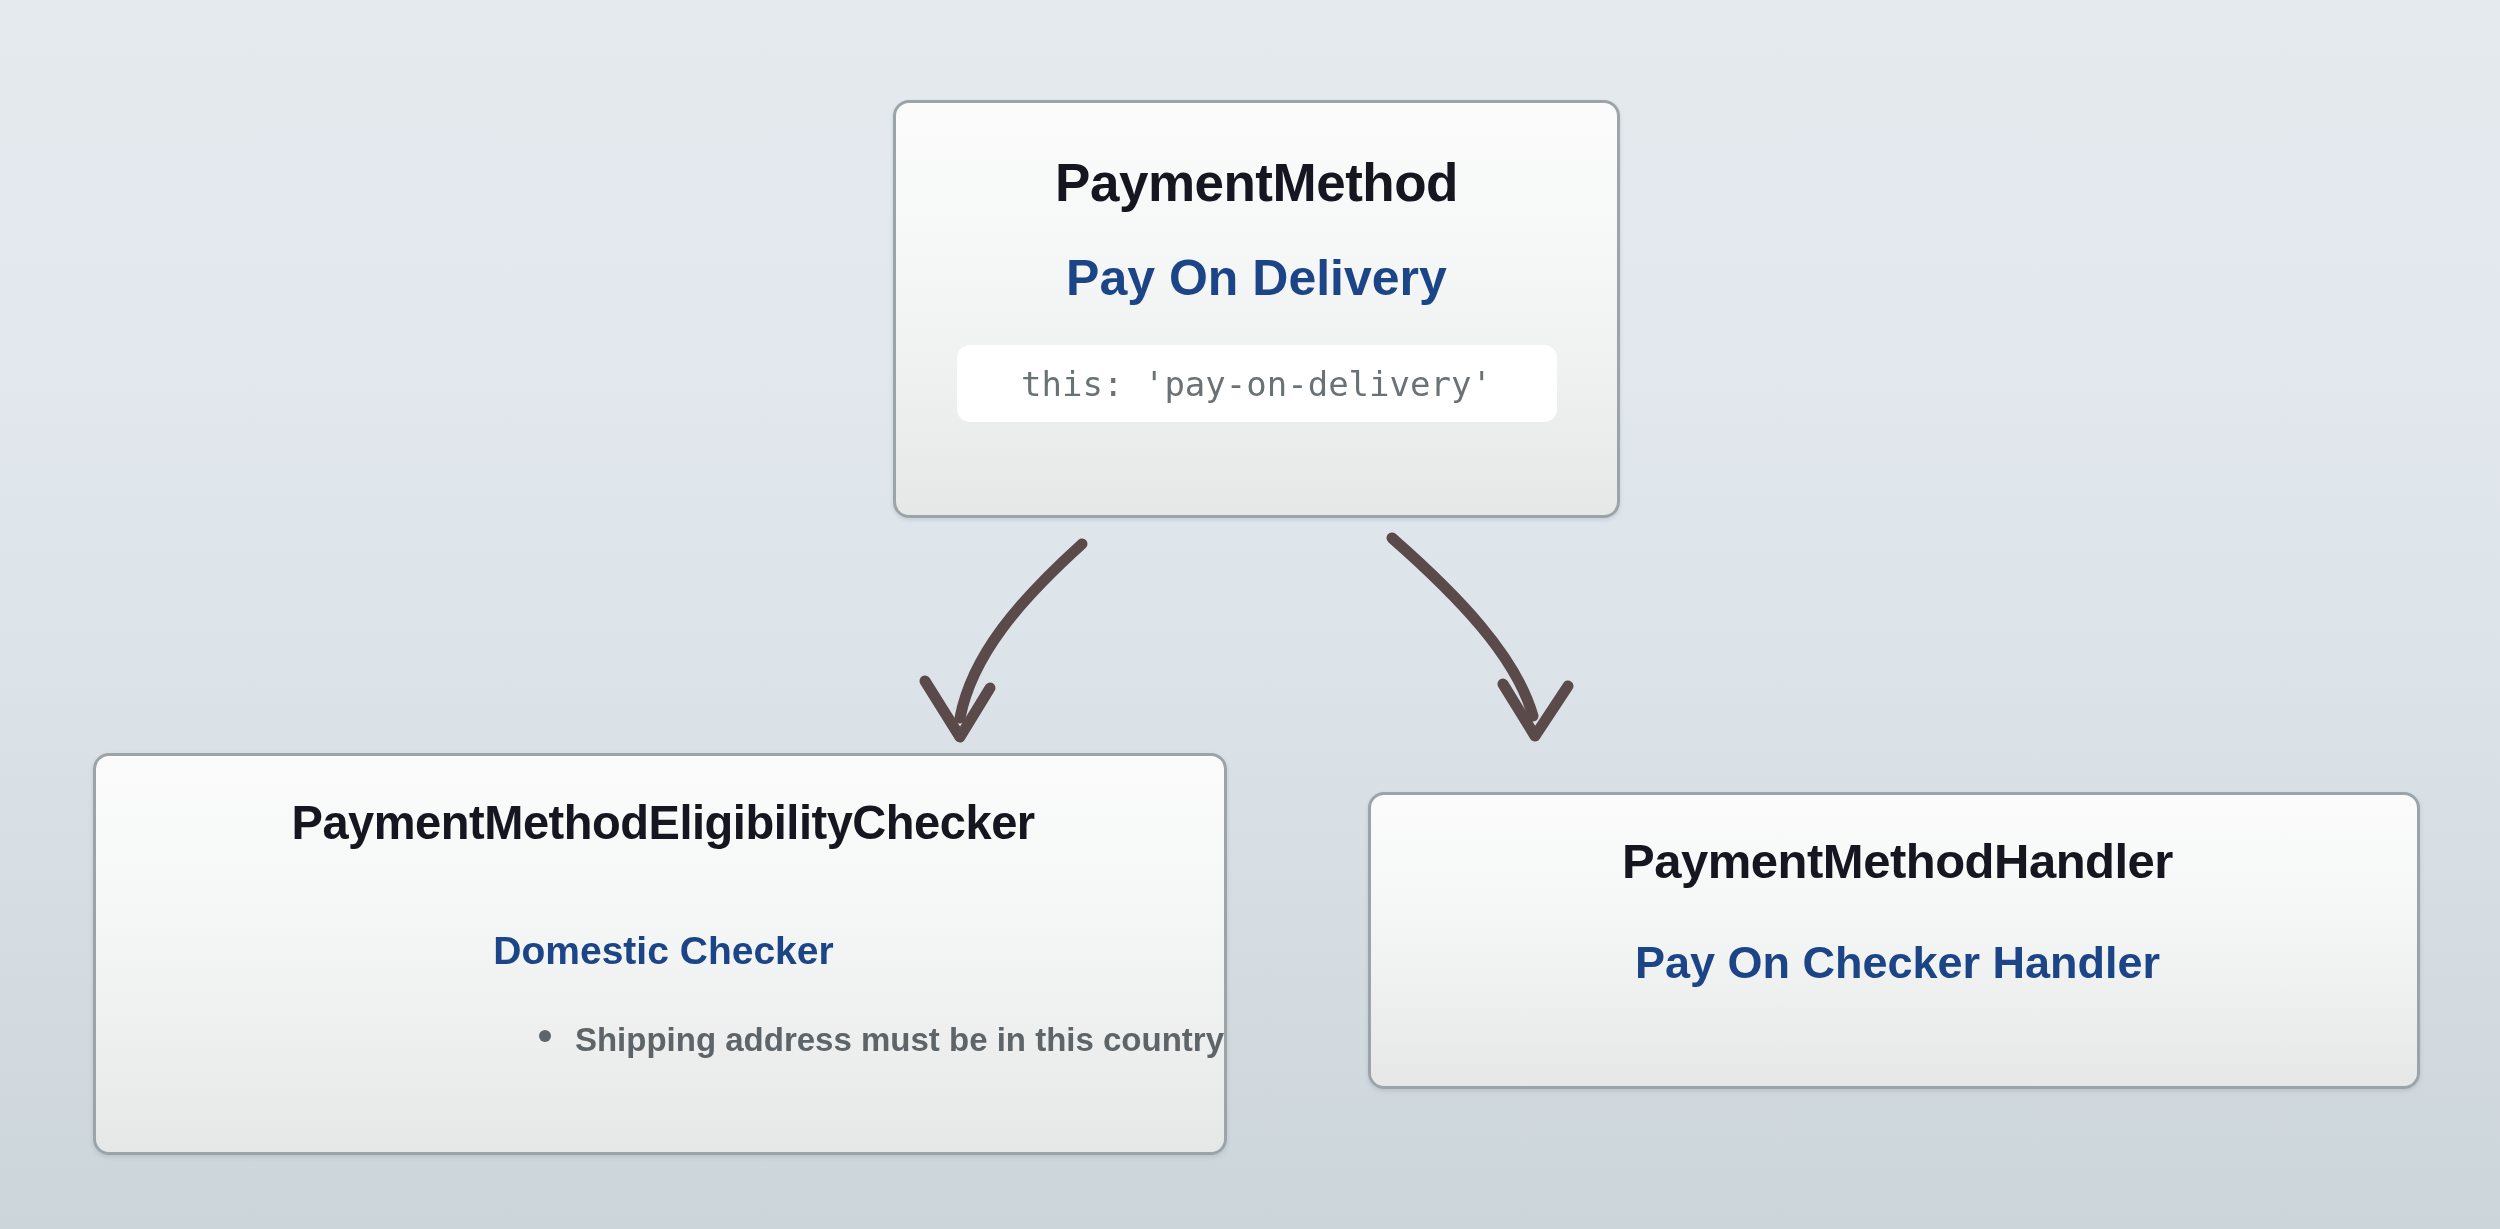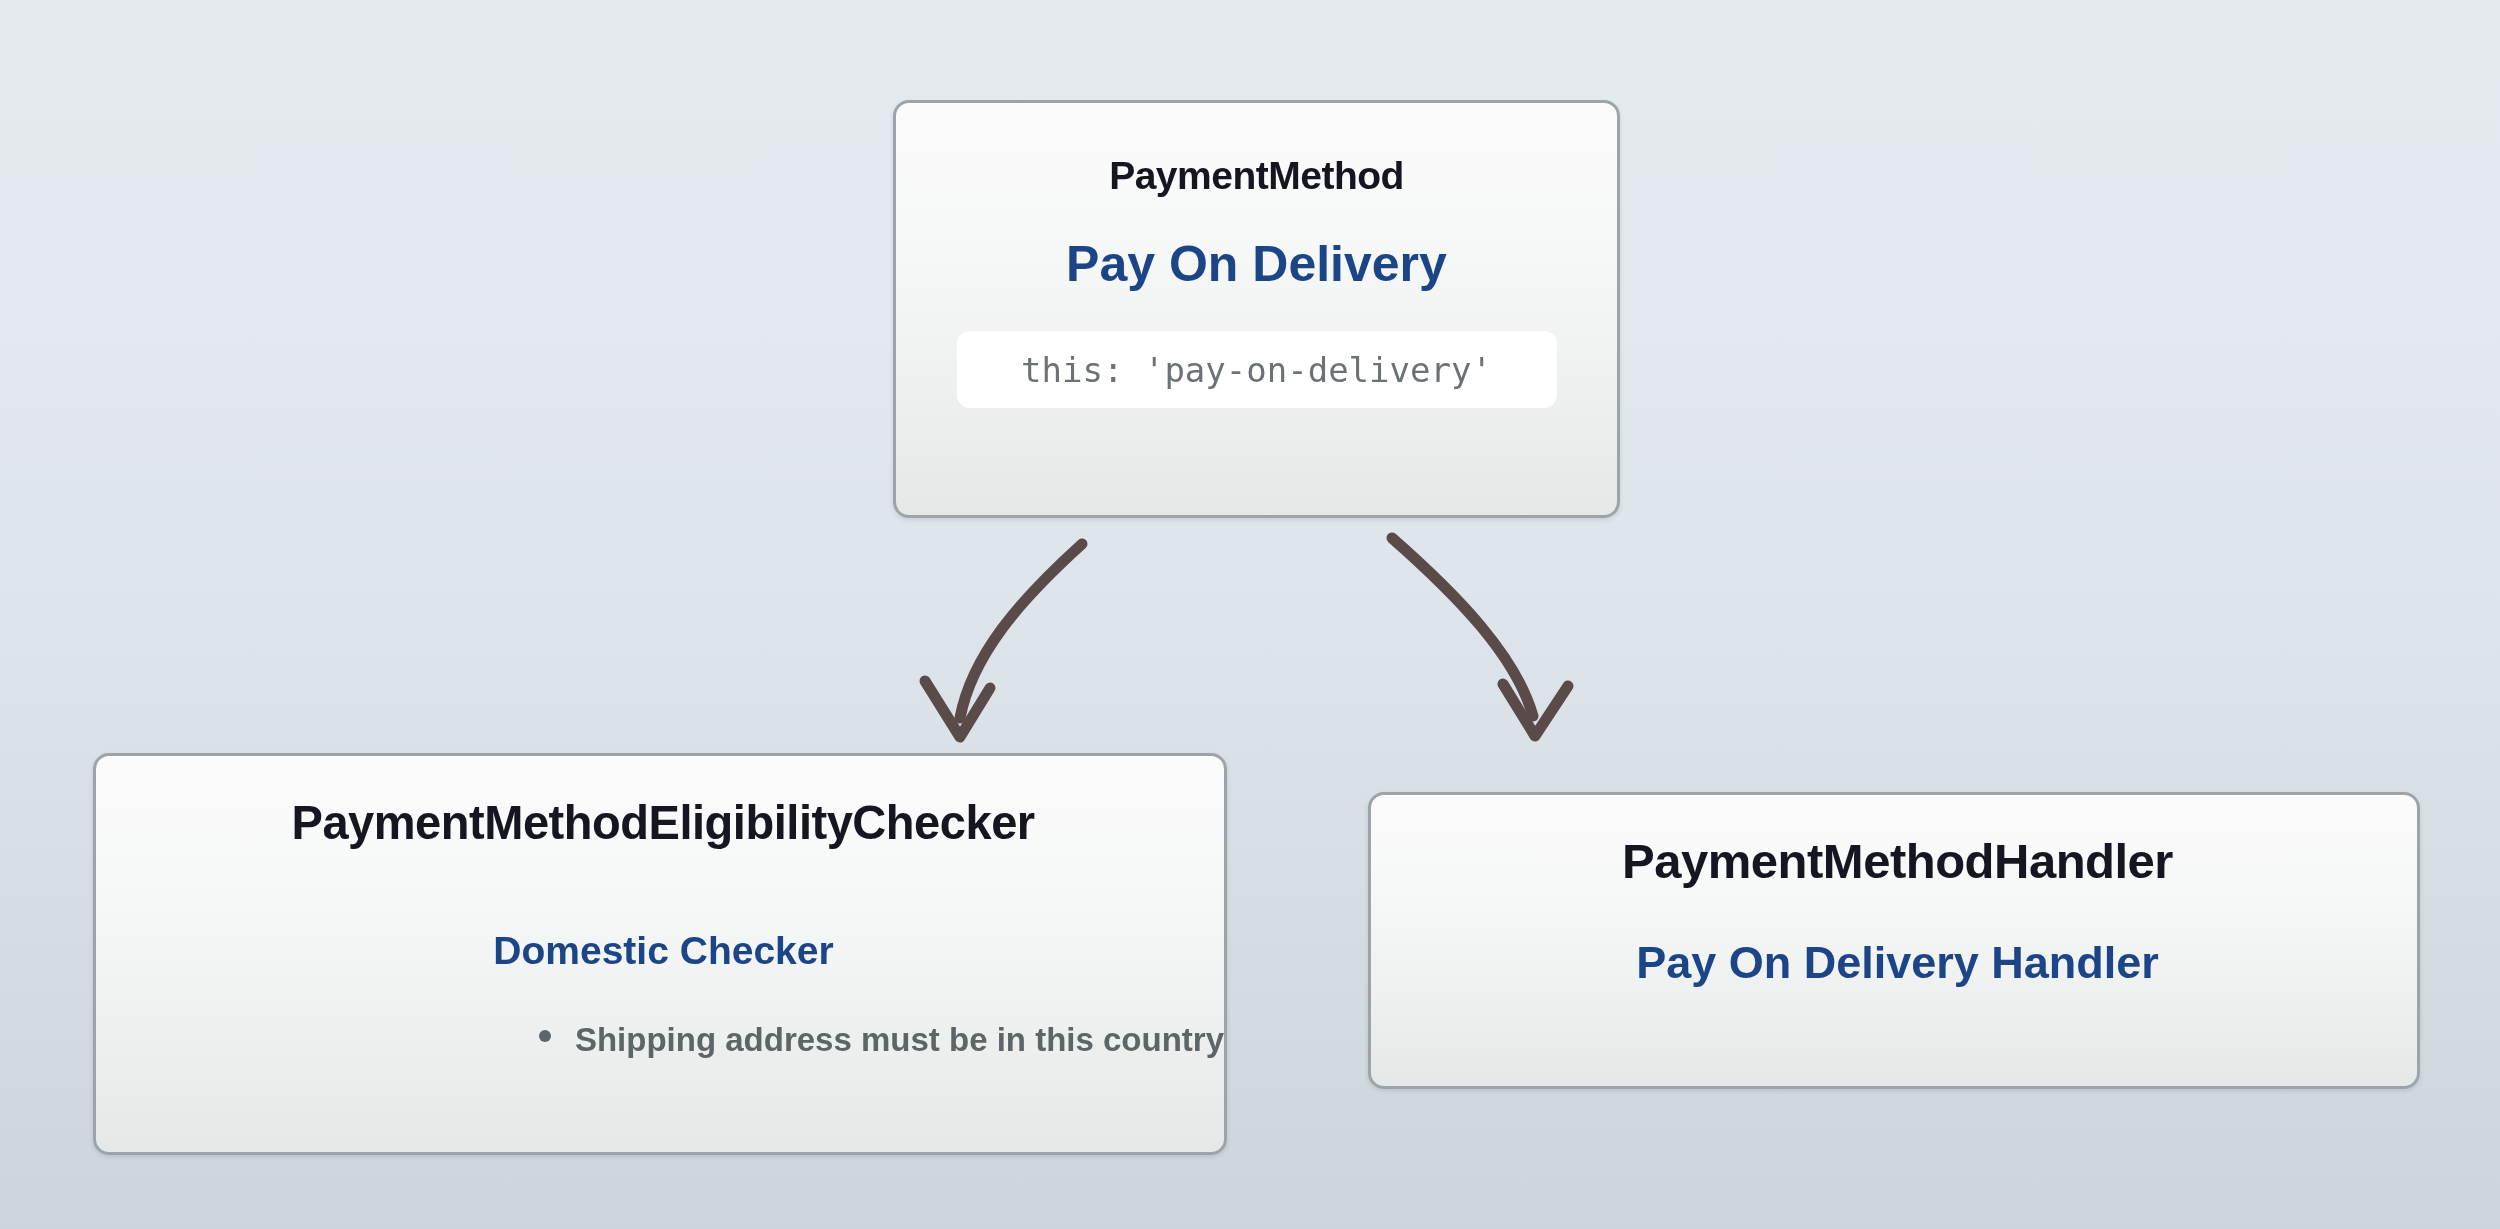--- a/index.html
+++ b/index.html
@@ -68,21 +68,21 @@
 
   
   #node-payment-method {
     left: 893px;
     top: 100px;
     width: 727px;
     height: 418px;
     padding: 0;
   }
   #node-payment-method .node-title {
-    font-size: 39px;
+    font-size: 53px;
     margin-top: 53px;
   }
   #node-payment-method .node-subtitle {
     font-size: 50px;
     margin-top: 44px;
   }
   .code-box {
     margin-top: 42px;
     width: 600px;
     height: 77px;
@@ -193,16 +193,16 @@
     <ul class="rule-list">
       <li class="rule-item">
         <span class="rule-bullet"></span>
         <span>Shipping address must be in this country</span>
       </li>
     </ul>
   </div>
 
   <div class="node" id="node-payment-handler">
     <div class="node-title">PaymentMethodHandler</div>
-    <div class="node-subtitle">Pay On Delivery Handler</div>
+    <div class="node-subtitle">Pay On Checker Handler</div>
   </div>
 
 </div>
 
 </body></html>

